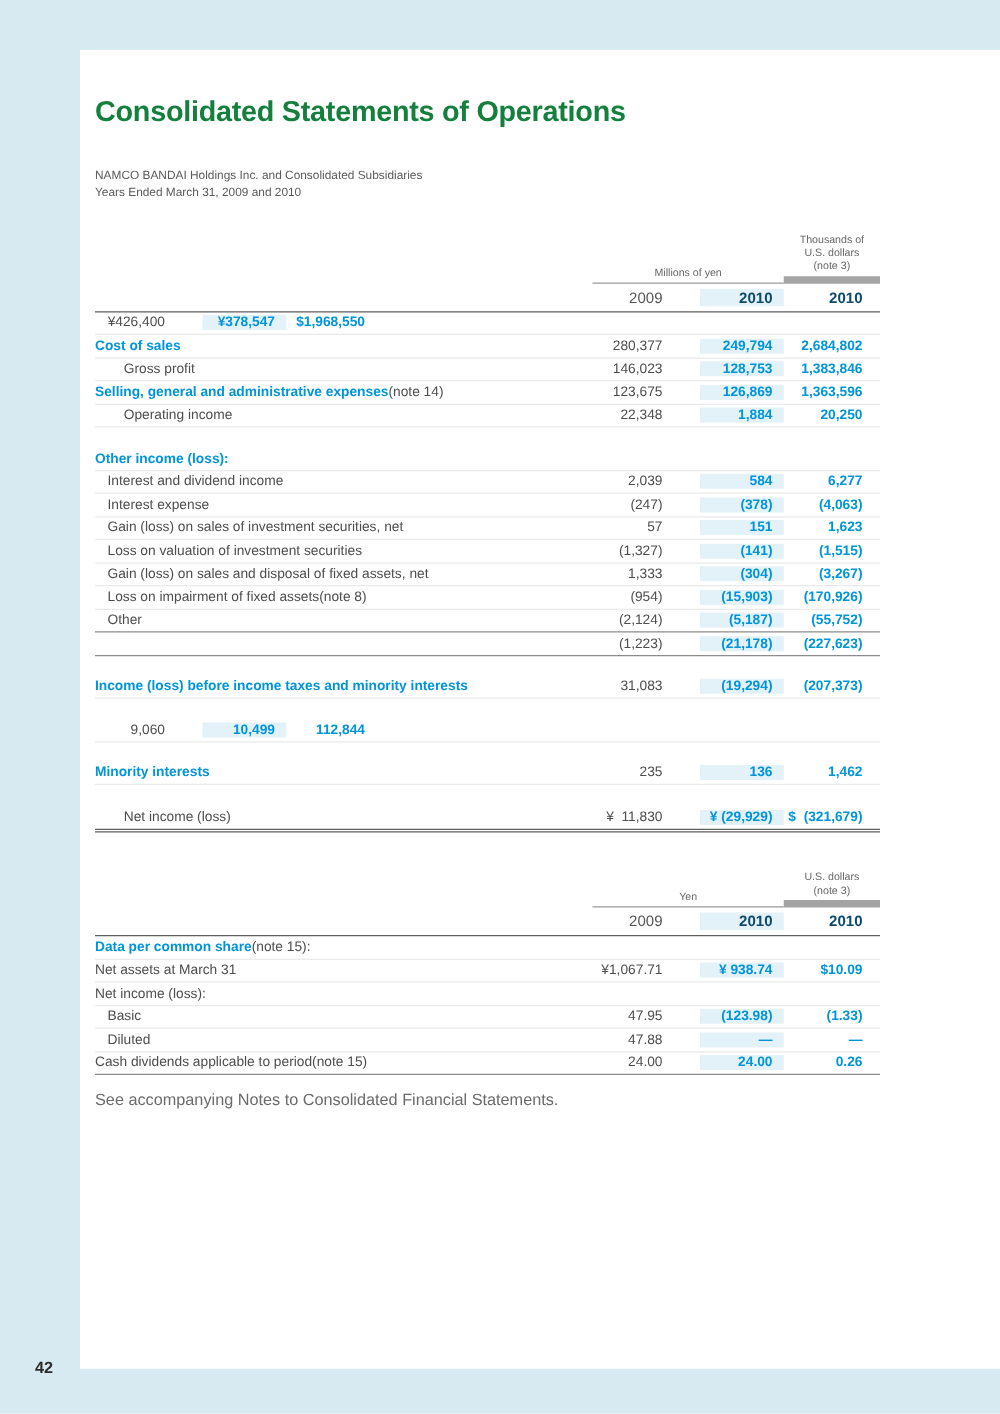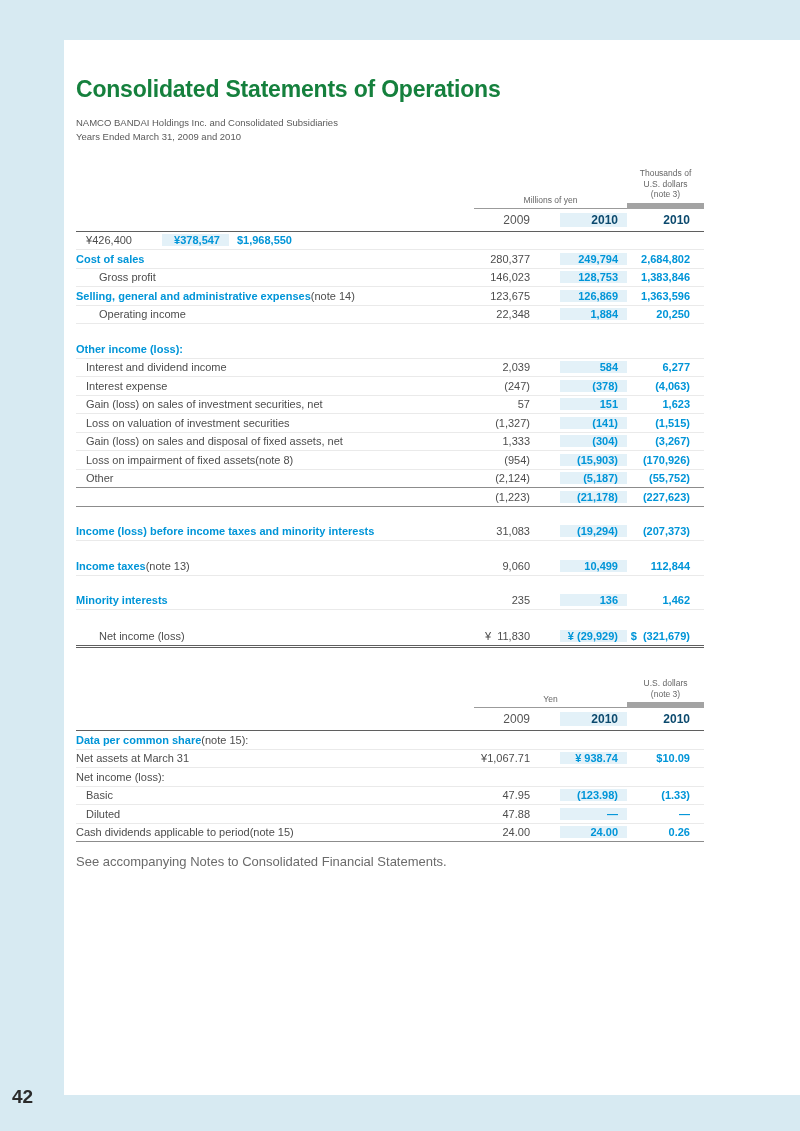--- a/index.html
+++ b/index.html
@@ -6,21 +6,21 @@
   body {
     width:800px; height:1131px; position:relative; overflow:hidden;
     background:#d7eaf2;
     font-family:"Liberation Sans","DejaVu Sans",sans-serif;
     color:#4d4d4d;
   }
   .page-white { position:absolute; left:64px; top:40px; right:0; bottom:36px; background:#ffffff; }
   .content { padding:36px 0 0 12px; }
 
   h1.title { margin:0; font-size:23px; font-weight:bold; color:#15803d; letter-spacing:-0.2px; }
-  .subtitles { margin-top:13px; font-size:9.5px; color:#5a5a5a; line-height:14px; }
+  .subtitles { margin-top:31px; font-size:9.5px; color:#5a5a5a; line-height:14px; }
 
   .fin-table { width:628px; font-size:11px; }
   #operations-table { margin-top:24px; }
   #per-share-table { margin-top:30px; }
 
   .unit-row, .years-row, .trow { display:flex; }
   .cell { box-sizing:border-box; }
   .c-label { flex:1; min-width:0; }
   .c1 { width:86px; text-align:right; padding-right:30px; white-space:pre; }
   .c2 { width:67px; text-align:right; padding-right:9px;  white-space:pre; }
@@ -42,21 +42,21 @@
   .trow.indent1 .c-label { padding-left:10px; }
   .trow.indent2 .c-label { padding-left:23px; }
   .trow.spacer { height:16px; border-bottom:none; }
   .trow.rule-mid { border-bottom:1px solid #8c8c8c; }
   .trow.rule-end { border-bottom:1px solid #8c8c8c; }
   .trow.rule-double { border-bottom:3px double #5f5f5f; height:19px; }
 
   .years-row .c2, .trow .c2 { background:#e3f1f8; }
 
   .footnote { margin-top:12px; font-size:13px; color:#6b6b6b; }
-  .page-number { position:absolute; left:12px; top:1086px; font-size:19px; font-weight:bold; color:#2b2b2b; }
+  .page-number { position:absolute; left:28px; top:1086px; font-size:13px; font-weight:bold; color:#2b2b2b; }
 </style>
 </head>
 <body>
 
 <div class="page-white">
   <div class="content">
 
     <h1 class="title">Consolidated Statements of Operations</h1>
     <div class="subtitles">
       <div>NAMCO BANDAI Holdings Inc. and Consolidated Subsidiaries</div>
@@ -209,24 +209,20 @@
             <div class="cell c2">(19,294)</div>
             <div class="cell c3">(207,373)</div>
           </div>
           <div class="trow spacer">
             <div class="cell c-label"></div>
             <div class="cell c1"></div>
             <div class="cell c2"></div>
             <div class="cell c3"></div>
           </div>
           <div class="trow blue">
-            <div class="cell c-label">
-              <span class="lab-main">Income taxes</span>
-              <span class="lab-note"> (note 13)</span>
-            </div>
             <div class="cell c1">9,060</div>
             <div class="cell c2">10,499</div>
             <div class="cell c3">112,844</div>
           </div>
           <div class="trow spacer">
             <div class="cell c-label"></div>
             <div class="cell c1"></div>
             <div class="cell c2"></div>
             <div class="cell c3"></div>
           </div>

